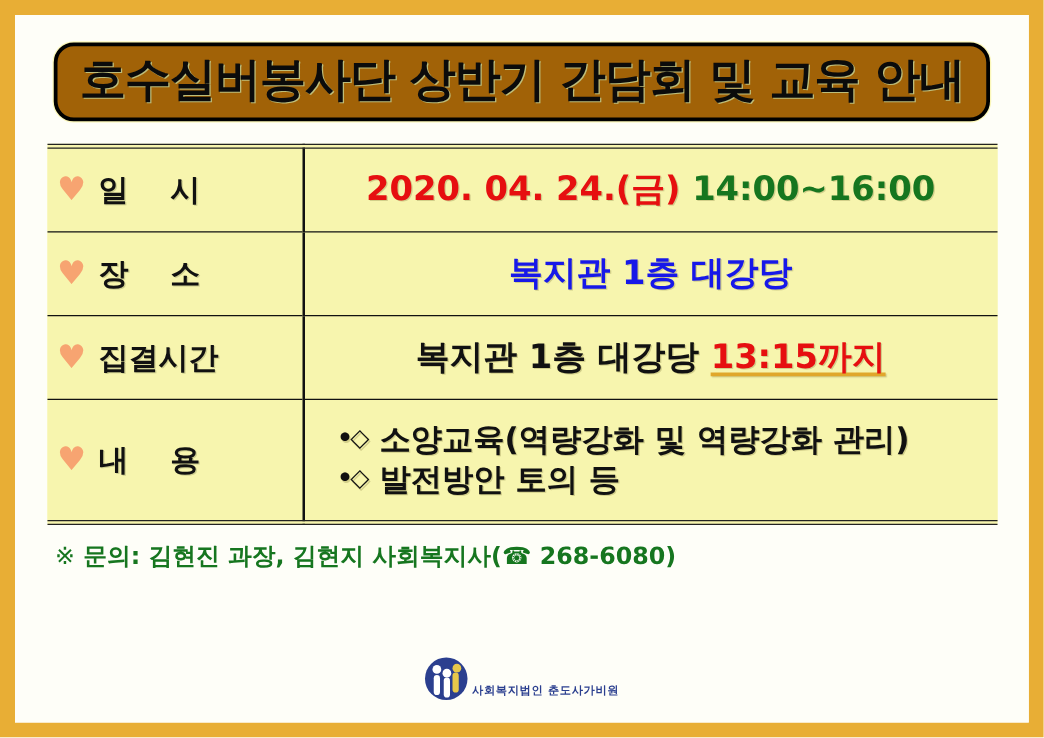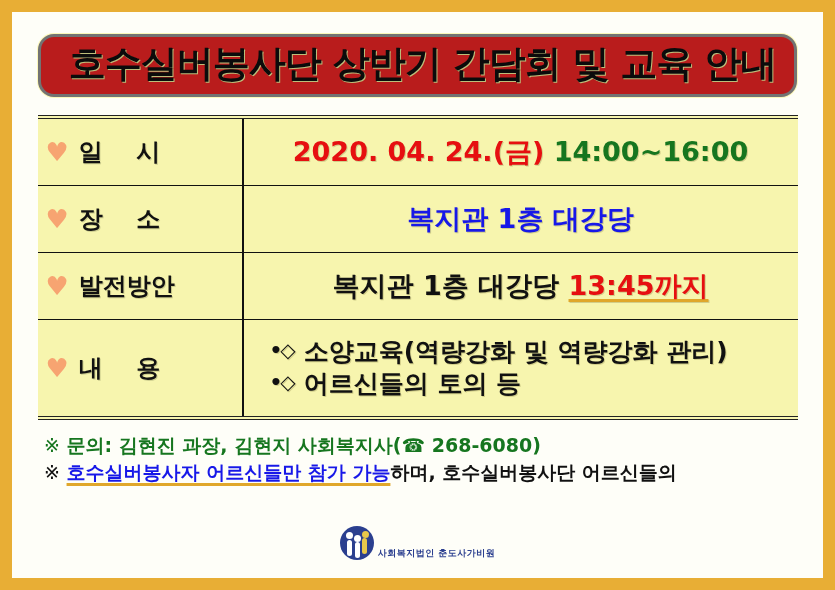--- a/index.html
+++ b/index.html
@@ -33,24 +33,24 @@
     padding: 16px 20px 0 20px;
   }
 
   
   .title-wrap {
     display: flex;
     justify-content: center;
     margin-top: 6px;
   }
   .title-pill {
-    background: #b91c1c;
-    border: 3px solid #737373;
+    background: #a16207;
+    border: 3px solid #000000;
     border-radius: 16px;
-    padding: 6px 18px 10px 28px;
+    padding: 6px 18px 10px 18px;
     box-shadow: 0 0 0 1px #fbf7b8;
   }
   .title-text {
     font-size: 37px;
     font-weight: bold;
     color: #0b0b0b;
     letter-spacing: -1px;
     line-height: 1.12;
     white-space: nowrap;
     text-shadow: 1px 1px 0 #bdbd7a;
@@ -264,59 +264,55 @@
             <div class="value-line">
               <span class="t-blue">복지관 1층 대강당</span>
             </div>
           </td>
         </tr>
 
         <tr class="row3">
           <td class="label-cell">
             <div class="label-inner">
               <span class="heart-icon">♥</span>
-              <span class="label-text">발전방안</span>
+              <span class="label-text">집결시간</span>
             </div>
           </td>
           <td class="value-cell">
             <div class="value-line">
-              <span class="t-black">복지관 1층 대강당 </span><span class="t-red u-gold">13:45까지</span>
+              <span class="t-black">복지관 1층 대강당 </span><span class="t-red u-gold">13:15까지</span>
             </div>
           </td>
         </tr>
 
         <tr class="row4">
           <td class="label-cell">
             <div class="label-inner">
               <span class="heart-icon">♥</span>
               <span class="label-text">내    용</span>
             </div>
           </td>
           <td class="value-cell left-align">
             <div class="bullet-line">
               <span class="bullet-mark">•◇</span>
               <span>소양교육(역량강화 및 역량강화 관리)</span>
             </div>
             <div class="bullet-line">
               <span class="bullet-mark">•◇</span>
-              <span>어르신들의 토의 등</span>
+              <span>발전방안 토의 등</span>
             </div>
           </td>
         </tr>
       </tbody>
     </table>
 
     <div class="notes">
       <div class="note-line green">
         <span class="note-mark">※</span>
         <span>문의: 김현진 과장, 김현지 사회복지사(☎ 268-6080)</span>
-      </div>
-      <div class="note-line">
-        <span class="note-mark">※</span>
-        <span class="t-blue u-gold">호수실버봉사자 어르신들만 참가 가능</span><span class="t-black">하며, 호수실버봉사단 어르신들의</span>
       </div>
     </div>
 
     <div class="footer">
       <div class="logo">
         <div class="logo-emblem"></div>
         <div class="logo-texts">
           <span class="logo-sub">사회복지법인 춘도사가비원</span>
         </div>
       </div>

